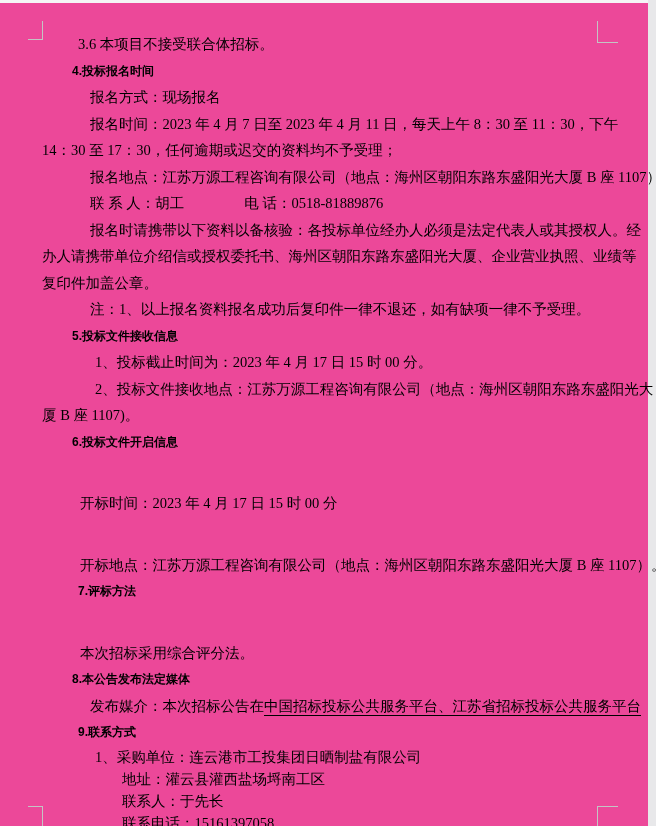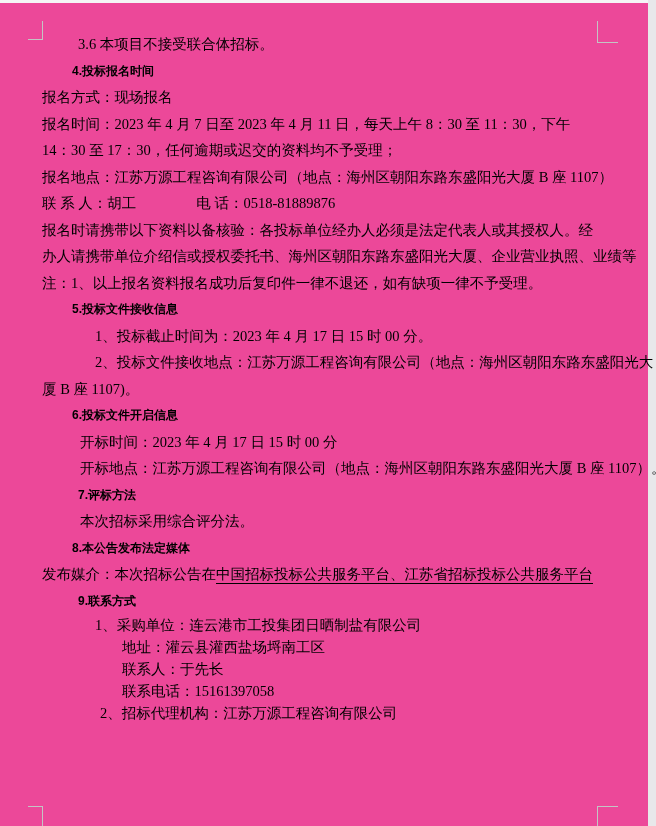--- a/index.html
+++ b/index.html
@@ -19,22 +19,22 @@
   .mark.br{left:597px;top:806px;width:20px;height:20px;border-left:1px solid #c4c4c4;border-top:1px solid #c4c4c4;}
   .doc{position:absolute;left:42px;top:31px;width:556px;font-size:14.5px;}
   .line{height:26.5px;line-height:26.5px;white-space:pre;}
   .line.h, .line.h2{
     font-weight:bold;font-size:12px;
     font-family:"Liberation Sans","DejaVu Sans",sans-serif;
   }
   .b36{margin-left:36px;}
   .h  {margin-left:30px;}
   .h2 {margin-left:36px;}
-  .p48{}
-  .p38{margin-left:38px;}
+  .p48{margin-left:48px;}
+  .p38{margin-left:38px;margin-top:35px;}
   .list{margin-left:53px;}
   .cont{margin-left:0;}
   .c53{margin-left:53px;height:22px;line-height:22px;}
   .c80{margin-left:80px;height:22px;line-height:22px;}
   .c58{margin-left:58px;height:22px;line-height:22px;}
   .u{border-bottom:1px solid #000;padding-bottom:1px;}
   .gap{display:inline-block;height:1px;vertical-align:middle;}
 </style>
 </head>
 <body>
@@ -51,20 +51,21 @@
   <div class="doc">
       <div class="line b36"><span>3.6 本项目不接受联合体招标。</span></div>
       <div class="line h"><span>4.投标报名时间</span></div>
       <div class="line p48"><span>报名方式：现场报名</span></div>
       <div class="line p48"><span>报名时间：2023 年 4 月 7 日至 2023 年 4 月 11 日，每天上午 8：30 至 11：30，下午</span></div>
       <div class="line cont"><span>14：30 至 17：30，任何逾期或迟交的资料均不予受理；</span></div>
       <div class="line p48"><span>报名地点：江苏万源工程咨询有限公司（地点：海州区朝阳东路东盛阳光大厦 B 座 1107）</span></div>
       <div class="line p48"><span>联 系 人：胡工</span><span class="gap" style="width: 60px;"></span><span>电 话：0518-81889876</span></div>
       <div class="line p48"><span>报名时请携带以下资料以备核验：各投标单位经办人必须是法定代表人或其授权人。经</span></div>
       <div class="line cont"><span>办人请携带单位介绍信或授权委托书、海州区朝阳东路东盛阳光大厦、企业营业执照、业绩等</span></div>
+      <div class="line cont"><span>复印件加盖公章。</span></div>
       <div class="line p48"><span>注：1、以上报名资料报名成功后复印件一律不退还，如有缺项一律不予受理。</span></div>
       <div class="line h"><span>5.投标文件接收信息</span></div>
       <div class="line list"><span>1、投标截止时间为：2023 年 4 月 17 日 15 时 00 分。</span></div>
       <div class="line list"><span>2、投标文件接收地点：江苏万源工程咨询有限公司（地点：海州区朝阳东路东盛阳光大</span></div>
       <div class="line cont"><span>厦 B 座 1107)。</span></div>
       <div class="line h"><span>6.投标文件开启信息</span></div>
       <div class="line p38"><span>开标时间：2023 年 4 月 17 日 15 时 00 分</span></div>
       <div class="line p38"><span>开标地点：江苏万源工程咨询有限公司（地点：海州区朝阳东路东盛阳光大厦 B 座 1107）。</span></div>
       <div class="line h2"><span>7.评标方法</span></div>
       <div class="line p38"><span>本次招标采用综合评分法。</span></div>

